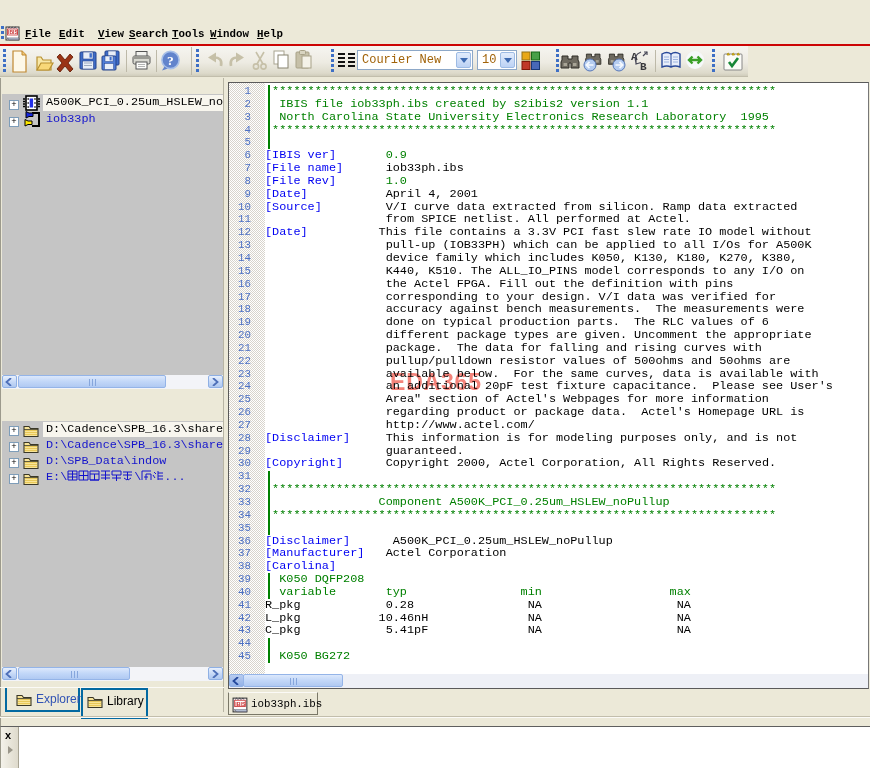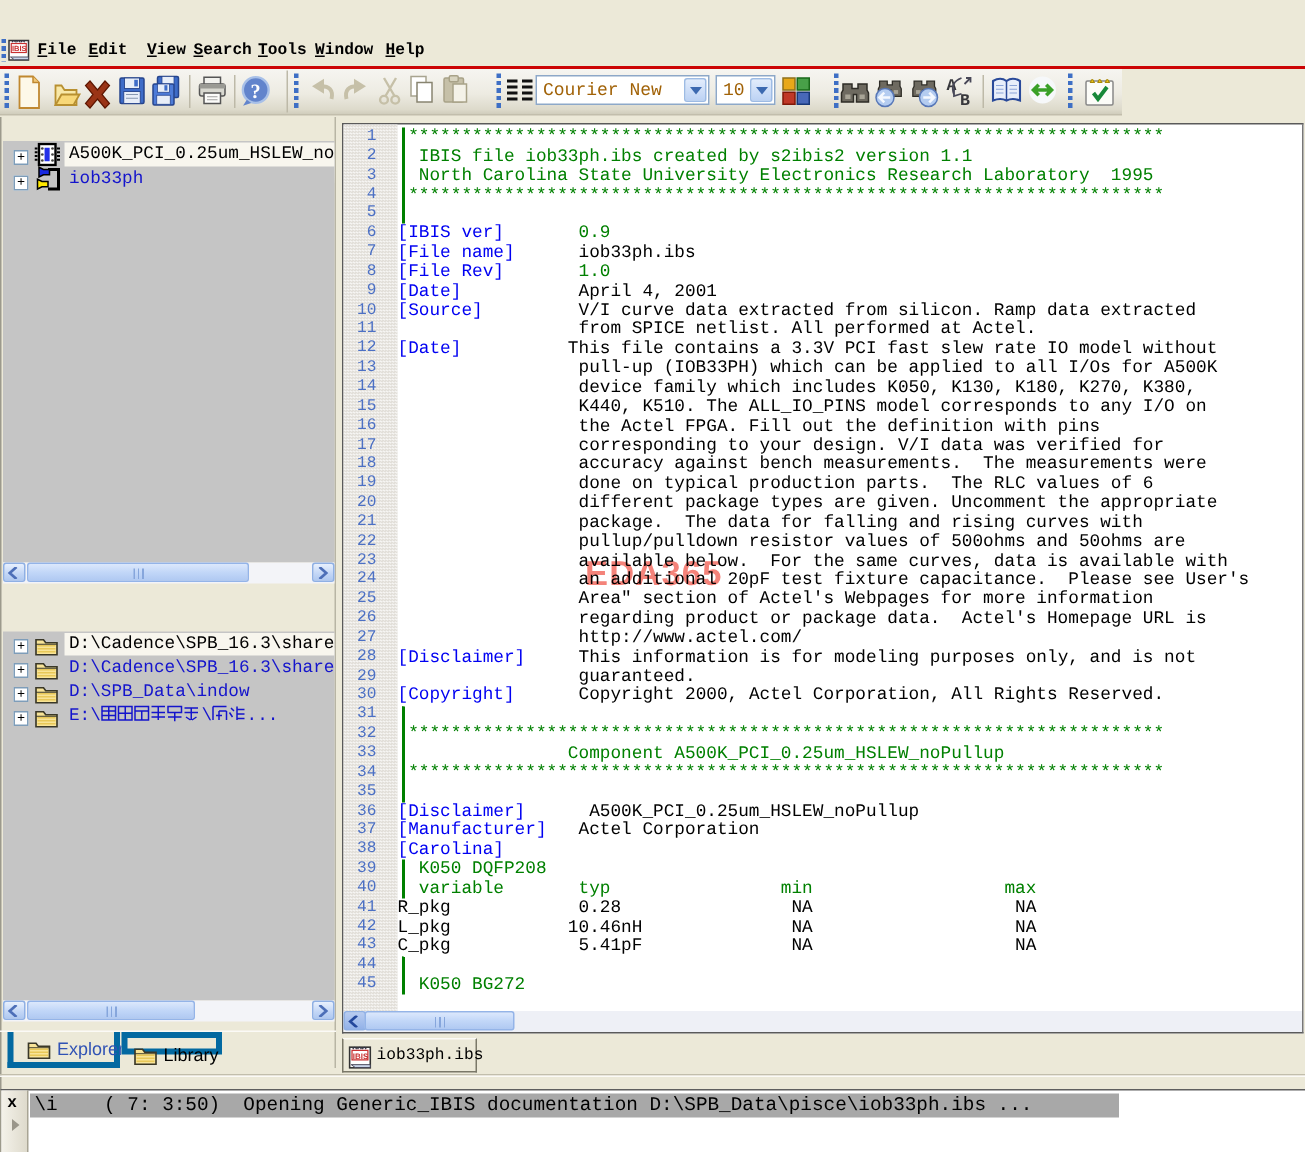--- a/index.html
+++ b/index.html
@@ -46,21 +46,21 @@
 #code pre{position:absolute;left:0px;top:2px;font:11.83px/12.85px "Liberation Mono",monospace;color:#000;white-space:pre}
 #code .B{color:#0000F2}
 #code .G{color:#008000}
 .pl{position:absolute;width:1.6px;background:#008000;left:3.2px}
 #wm{position:absolute;left:125px;top:289px;font:bold 23px/20px "Liberation Sans",sans-serif;color:#F4837A;letter-spacing:.8px}
 #edhsb{position:absolute;left:0;top:591px;width:639px;height:14px;background:#EEF0F6}
 
 #doctab{left:228px;top:692px;width:90px;height:23px;background:#ECE9D8;border:1px solid #7A7868;border-top:1px solid #FBFAF6}
 #doctab .dt{position:absolute;left:22px;top:5px;font:10.8px/13px "Liberation Mono",monospace;color:#000}
 
-.btab{position:absolute;top:688px;height:15px;background:#ECE9D8;border:4px solid #0369a1}
+.btab{position:absolute;top:688px;height:31px;background:#ECE9D8;border:2px solid #0369a1}
 .btab .bl{position:absolute;top:4px;left:24px;font:12px/15px "Liberation Sans",sans-serif}
 
 #outp{left:0;top:726px;width:870px;height:42px;background:#fff;border-top:1px solid #5F5F5F;border-left:1px solid #9C9A8C}
 #outstrip{position:absolute;left:0;top:0;width:18px;height:42px;background:linear-gradient(90deg,#F4F2EA,#DEDACC);border-right:1px solid #A8A494}
 #outbar{position:absolute;left:19px;top:2px;width:726px;height:16px;background:#A8A8A8}
 #outbar .ot{position:absolute;left:3px;top:1px;font:12.9px/14px "Liberation Mono",monospace;color:#000;white-space:pre}
 </style>
 
 
 <div class="abs" id="menu">
@@ -433,16 +433,13 @@
  <div class="dt">iob33ph.ibs</div>
 </div>
 
 <div class="abs" id="outp">
  <div id="outstrip">
   <div class="abs" style="left:4px;top:3px;font-weight:bold;font-size:11px;line-height:11px;color:#000">x</div>
   <svg class="abs" style="left:7px;top:19px" width="6" height="8">
           <path d="M0 0 L5 4 L0 8 z" fill="#9A968A"></path>
         </svg>
  </div>
- <div id="outbar">
-        <div class="ot">\i    ( 7: 3:50)  Opening Generic_IBIS documentation D:\SPB_Data\pisce\iob33ph.ibs ...</div>
-      </div>
 </div>
 </div>
 </body></html>

